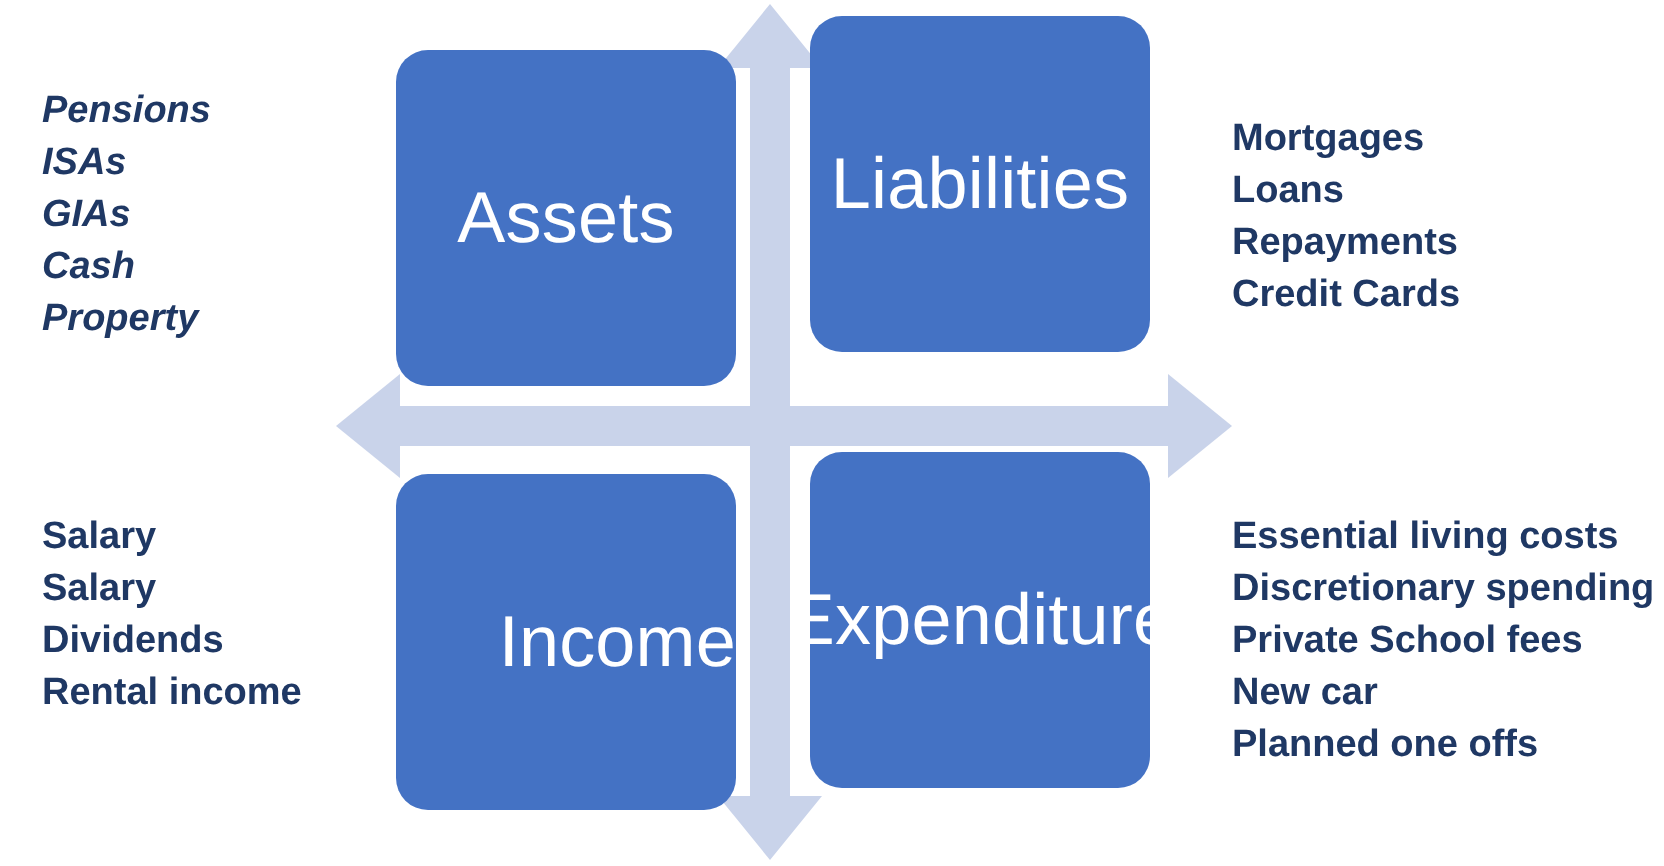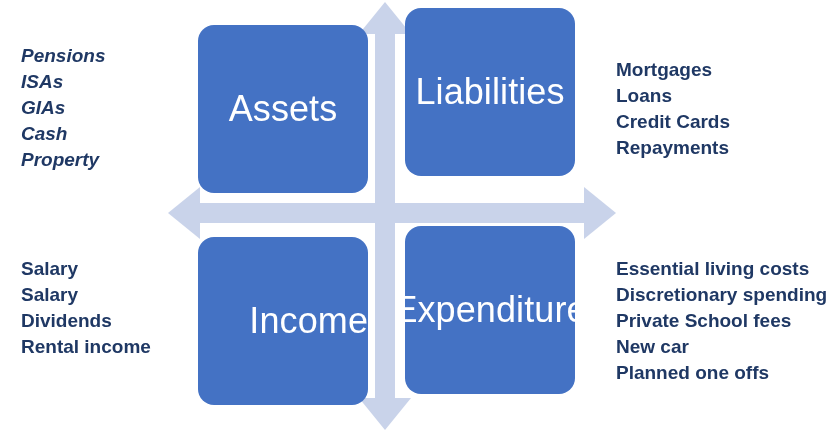--- a/index.html
+++ b/index.html
@@ -110,22 +110,22 @@
     <div>Pensions</div>
     <div>ISAs</div>
     <div>GIAs</div>
     <div>Cash</div>
     <div>Property</div>
   </div>
 
   <div class="text-list" id="list-liabilities">
     <div>Mortgages</div>
     <div>Loans</div>
+    <div>Repayments</div>
     <div>Credit Cards</div>
-    <div>Repayments</div>
   </div>
 
   <div class="text-list" id="list-income">
     <div>Salary</div>
     <div>Salary</div>
     <div>Dividends</div>
     <div>Rental income</div>
   </div>
 
   <div class="text-list" id="list-expenditure">

